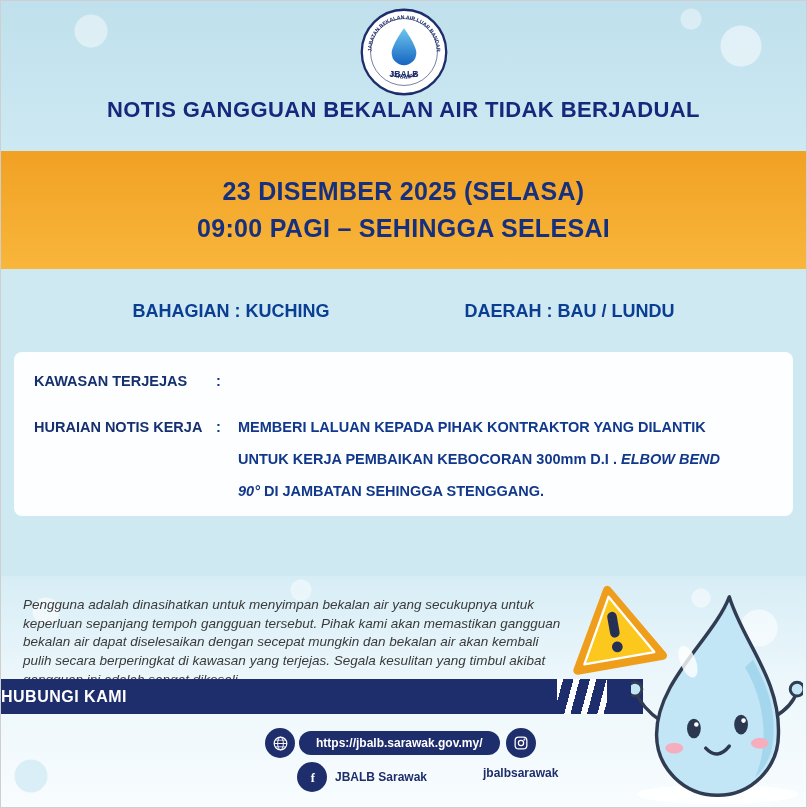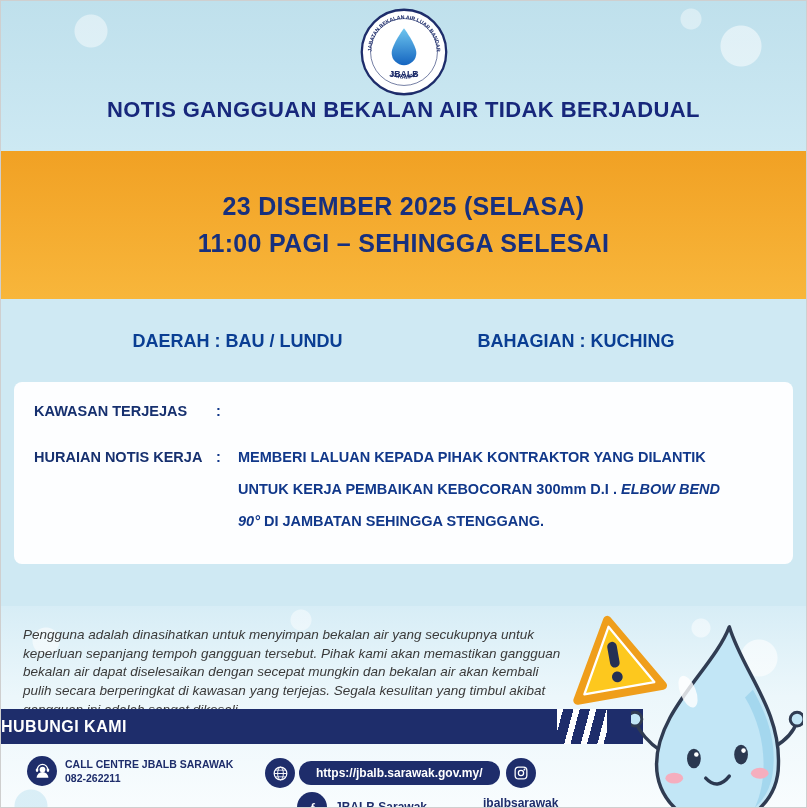--- a/index.html
+++ b/index.html
@@ -14,30 +14,30 @@
       radial-gradient(circle at 90px 30px, rgba(255,255,255,.45) 0 16px, transparent 17px),
       radial-gradient(circle at 740px 45px, rgba(255,255,255,.5) 0 20px, transparent 21px),
       radial-gradient(circle at 690px 18px, rgba(255,255,255,.4) 0 10px, transparent 11px),
       linear-gradient(180deg,#bfe0ec,#cde9f3);
   }
   .logo { width:88px; height:88px; margin:7px auto 1px; display:block; }
   .title { font-size:22px; font-weight:bold; color:#17277b; letter-spacing:.4px; }
 
   
   .banner {
-    height:148px; display:flex; flex-direction:column; justify-content:center; align-items:center; gap:8px;
+    height:118px; display:flex; flex-direction:column; justify-content:center; align-items:center; gap:8px;
     background:linear-gradient(180deg,#f1a124,#f8b63b);
   }
   .banner-line { font-size:25px; font-weight:bold; color:#17307e; letter-spacing:.3px; }
 
   
   .mid { height:307px; background:#cfe9f3; padding-top:32px; }
   .region-row { display:flex; justify-content:center; gap:135px; margin-bottom:30px; }
   .region-item { font-size:18px; font-weight:bold; color:#0a3e93; }
-  .card { background:#fdfeff; margin:0 13px; border-radius:8px; padding:14px 20px 26px 20px; }
+  .card { background:#fdfeff; margin:0 13px; border-radius:8px; padding:14px 20px 8px 20px; }
   .detail-row { display:flex; align-items:flex-start; font-size:14.5px; font-weight:bold; color:#11388a; line-height:2.2; }
   .detail-row + .detail-row { margin-top:14px; }
   .detail-label { width:182px; flex-shrink:0; color:#16306f; }
   .detail-colon { width:22px; flex-shrink:0; }
   .detail-text { max-width:500px; }
   .italic-part { font-style:italic; }
 
   
   .splash {
     flex:1; position:relative;
@@ -93,27 +93,27 @@
       <text font-size="6" font-weight="bold" fill="#1e2d6b"><textPath href="#arcT" startOffset="50%" text-anchor="middle">JABATAN BEKALAN AIR LUAR BANDAR</textPath></text>
       <text font-size="6.5" font-weight="bold" fill="#1e2d6b"><textPath href="#arcB" startOffset="50%" text-anchor="middle">SARAWAK</textPath></text>
       <path d="M50 23 C50 23 36 42 36 51 a14 14 0 0 0 28 0 C64 42 50 23 50 23 Z" fill="url(#dropG)"></path>
       <text x="50" y="78" text-anchor="middle" font-size="10" font-weight="bold" fill="#1e2d6b">JBALB</text>
     </svg>
     <h1 class="title">NOTIS GANGGUAN BEKALAN AIR TIDAK BERJADUAL</h1>
   </header>
 
   <section class="banner">
     <div class="banner-line">23 DISEMBER 2025 (SELASA)</div>
-    <div class="banner-line">11:00 PAGI – SEHINGGA SELESAI</div>
+    <div class="banner-line">09:00 PAGI – SEHINGGA SELESAI</div>
   </section>
 
   <section class="mid">
     <div class="region-row">
+      <span class="region-item">BAHAGIAN : KUCHING</span>
       <span class="region-item">DAERAH : BAU / LUNDU</span>
-      <span class="region-item">BAHAGIAN : KUCHING</span>
     </div>
 
     <div class="card">
       <div class="detail-row">
         <div class="detail-label">KAWASAN TERJEJAS</div>
         <div class="detail-colon">:</div>
       </div>
       <div class="detail-row">
         <div class="detail-label">HURAIAN NOTIS KERJA</div>
         <div class="detail-colon">:</div>
@@ -150,35 +150,20 @@
       <ellipse cx="44" cy="160" rx="9" ry="5.5" fill="#f5aebe"></ellipse>
       <ellipse cx="131" cy="155" rx="9" ry="5.5" fill="#f5aebe"></ellipse>
       <path d="M76 160 Q 88 173 100 158" stroke="#2b3850" stroke-width="3.5" fill="none" stroke-linecap="round"></path>
     </svg>
 
     <div class="contact-bar">
       <span class="contact-bar-title">HUBUNGI KAMI</span>
       <span class="stripes"></span>
     </div>
 
-    <div class="contact contact-call">
-      <span class="icircle">
-        <svg viewBox="0 0 24 24" width="19" height="19" aria-hidden="true">
-          <circle cx="12" cy="9.5" r="3.6" fill="#fff"></circle>
-          <path d="M4.5 20 a7.5 7.5 0 0 1 15 0 Z" fill="#fff"></path>
-          <path d="M5.5 9.5 a6.5 6.5 0 0 1 13 0" stroke="#fff" fill="none" stroke-width="1.6"></path>
-          <rect x="3.6" y="8.2" width="3" height="4.4" rx="1.4" fill="#fff"></rect>
-          <rect x="17.4" y="8.2" width="3" height="4.4" rx="1.4" fill="#fff"></rect>
-        </svg>
-      </span>
-      <span class="call-lines">
-        <div>CALL CENTRE JBALB SARAWAK</div>
-        <div>082-262211</div>
-      </span>
-    </div>
 
     <div class="contact contact-web">
       <span class="icircle">
         <svg viewBox="0 0 24 24" width="19" height="19" aria-hidden="true">
           <circle cx="12" cy="12" r="8" stroke="#fff" fill="none" stroke-width="1.5"></circle>
           <ellipse cx="12" cy="12" rx="3.6" ry="8" stroke="#fff" fill="none" stroke-width="1.2"></ellipse>
           <line x1="4" y1="12" x2="20" y2="12" stroke="#fff" stroke-width="1.2"></line>
           <line x1="5.3" y1="7.8" x2="18.7" y2="7.8" stroke="#fff" stroke-width="1"></line>
           <line x1="5.3" y1="16.2" x2="18.7" y2="16.2" stroke="#fff" stroke-width="1"></line>
         </svg>

